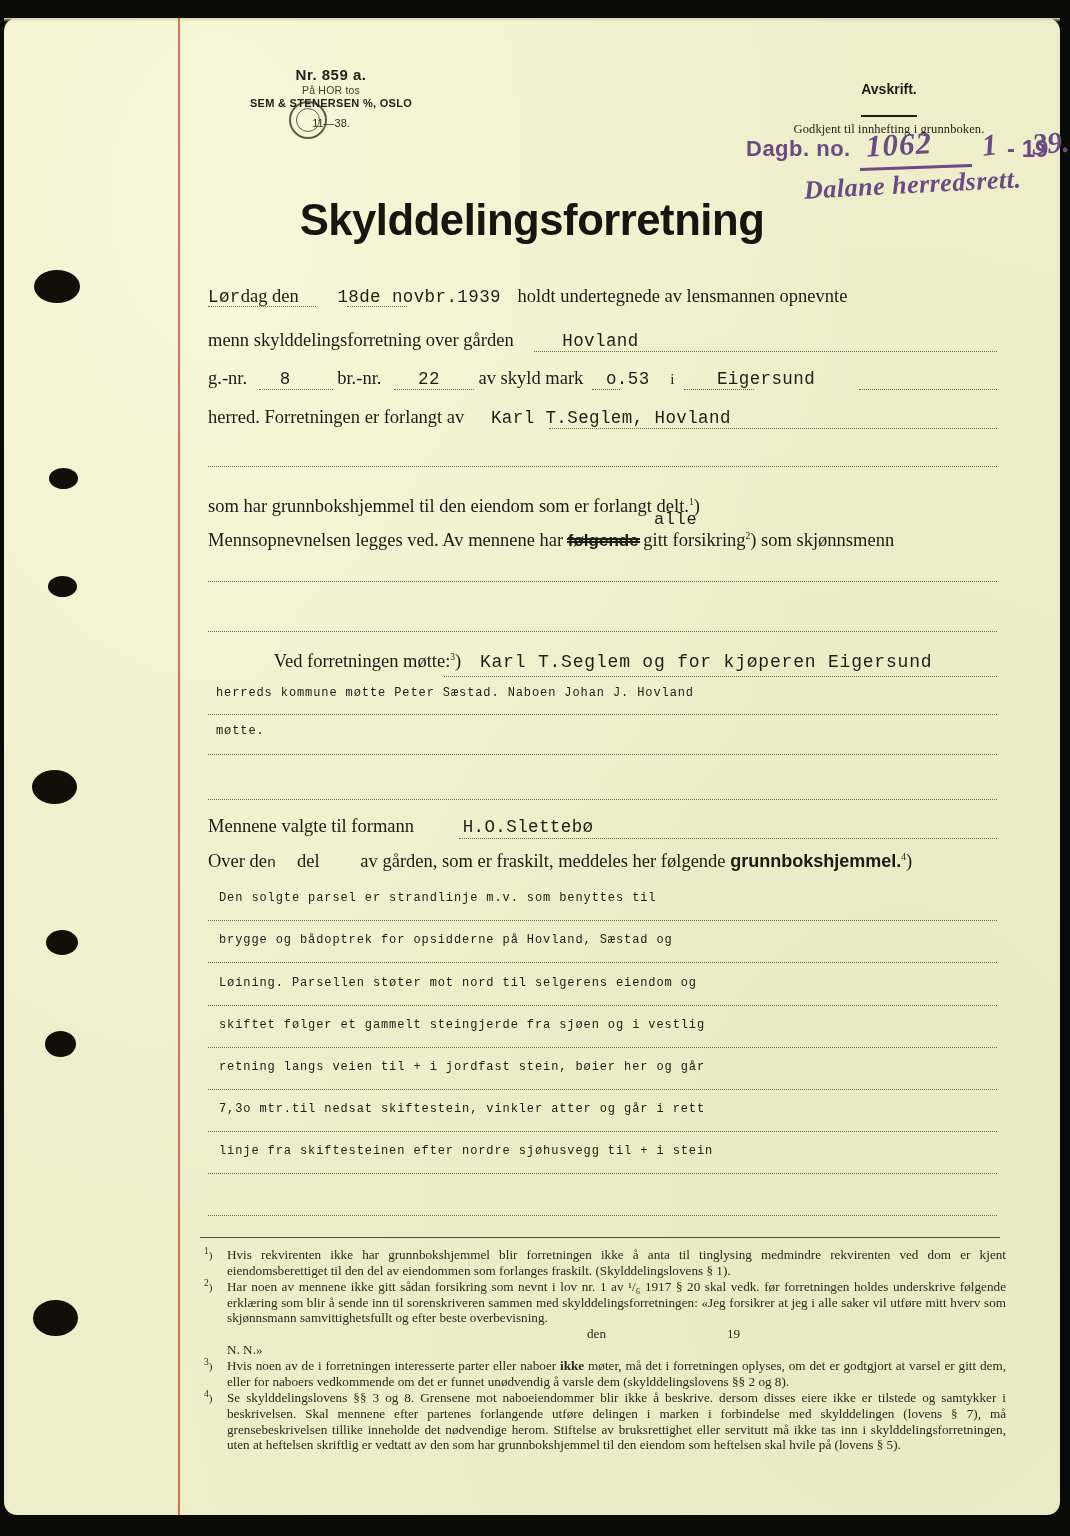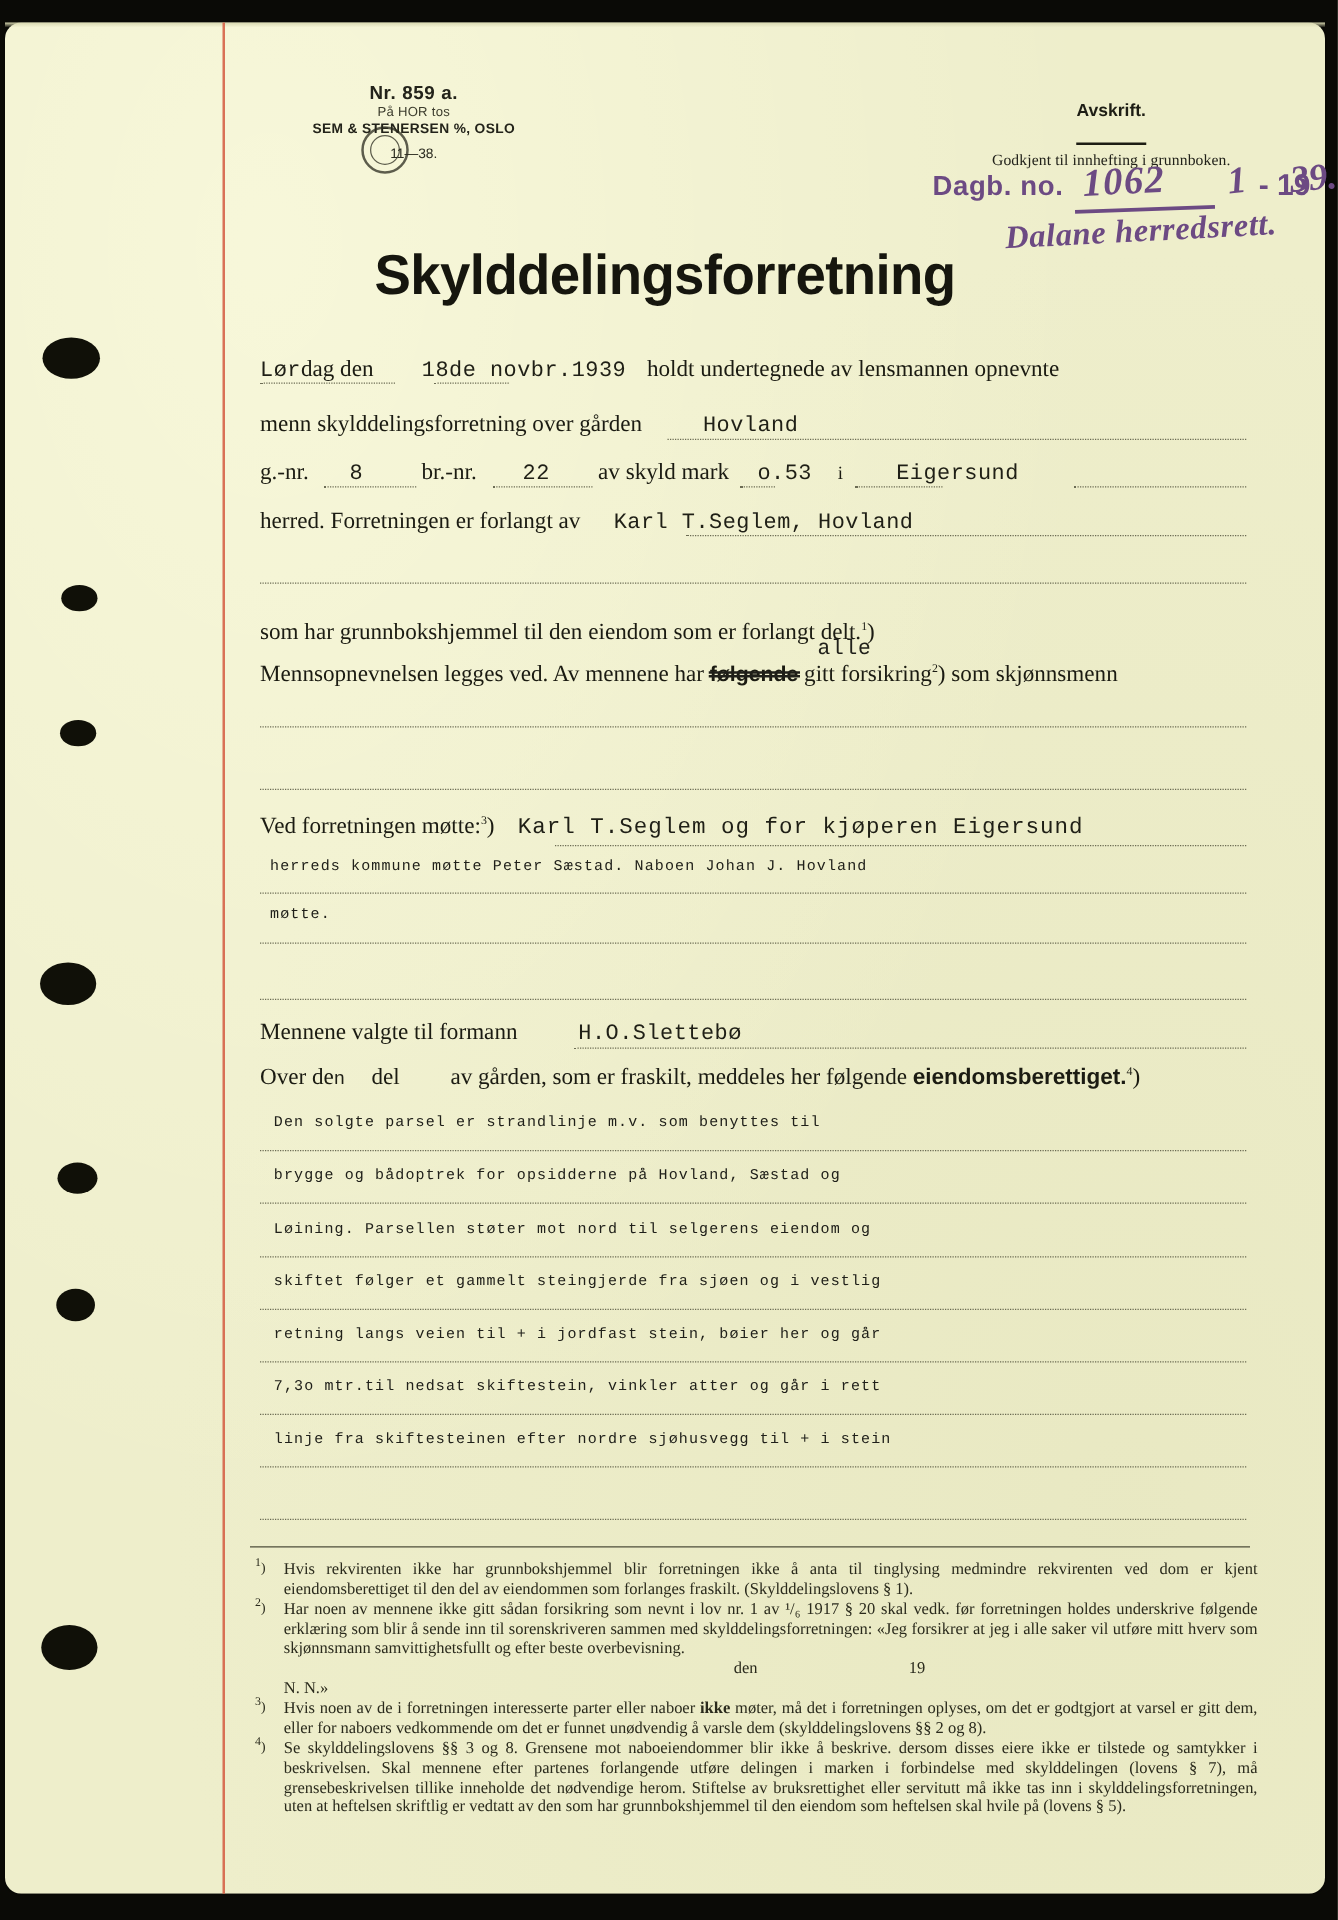--- a/index.html
+++ b/index.html
@@ -246,21 +246,21 @@
     <div class="frow ftext" style="top:512px;">
       <span>Mennsopnevnelsen legges ved.  Av mennene har</span>
       <span class="struck bold-ser">følgende</span>
       <span>gitt forsikring</span><sup>2</sup><span>) som skjønnsmenn</span>
     </div>
     <div class="overtype" style="left:650px;top:492px;">alle</div>
 
     <div class="dotline" style="left:204px;top:563px;width:789px;"></div>
     <div class="dotline" style="left:204px;top:613px;width:789px;"></div>
 
-    <div class="frow ftext" style="top:633px;">
+    <div class="frow ftext" style="top:633px;text-align:center;">
       <span>Ved forretningen møtte:</span><sup>3</sup>)
       <span class="typed" style="margin-left:14px;font-size:18px;letter-spacing:.8px">Karl T.Seglem og for kjøperen Eigersund</span>
     </div>
     <div class="dotline" style="left:440px;top:658px;width:553px;"></div>
 
     <div class="tline" style="left:212px;top:668px;">herreds kommune møtte Peter Sæstad. Naboen Johan J. Hovland</div>
     <div class="dotline" style="left:204px;top:696px;width:789px;"></div>
 
     <div class="tline" style="left:212px;top:706px;">møtte.</div>
     <div class="dotline" style="left:204px;top:736px;width:789px;"></div>
@@ -270,21 +270,21 @@
     <div class="frow ftext" style="top:798px;">
       <span>Mennene valgte til formann</span>
       <span class="typed" style="margin-left:44px">H.O.Slettebø</span>
     </div>
     <div class="dotline" style="left:455px;top:820px;width:538px;"></div>
 
     <div class="frow ftext" style="top:833px;">
       <span>Over de</span><span class="typed" style="font-size:15px">n</span>
       <span style="margin-left:16px">del</span>
       <span style="margin-left:36px">av gården, som er fraskilt, meddeles her følgende</span>
-      <b class="bold-ser" style="font-size:18px">eiendomsberettiget.</b><sup>4</sup>)
+      <b class="bold-ser" style="font-size:18px">grunnbokshjemmel.</b><sup>4</sup>)
     </div>
 
     <div class="tline" style="left:215px;top:873px;">Den solgte parsel er strandlinje m.v. som benyttes til</div>
     <div class="dotline" style="left:204px;top:902px;width:789px;"></div>
 
     <div class="tline" style="left:215px;top:915px;">brygge og bådoptrek for opsidderne på Hovland, Sæstad og</div>
     <div class="dotline" style="left:204px;top:944px;width:789px;"></div>
 
     <div class="tline" style="left:215px;top:958px;">Løining. Parsellen støter mot nord til selgerens eiendom og</div>
     <div class="dotline" style="left:204px;top:987px;width:789px;"></div>

